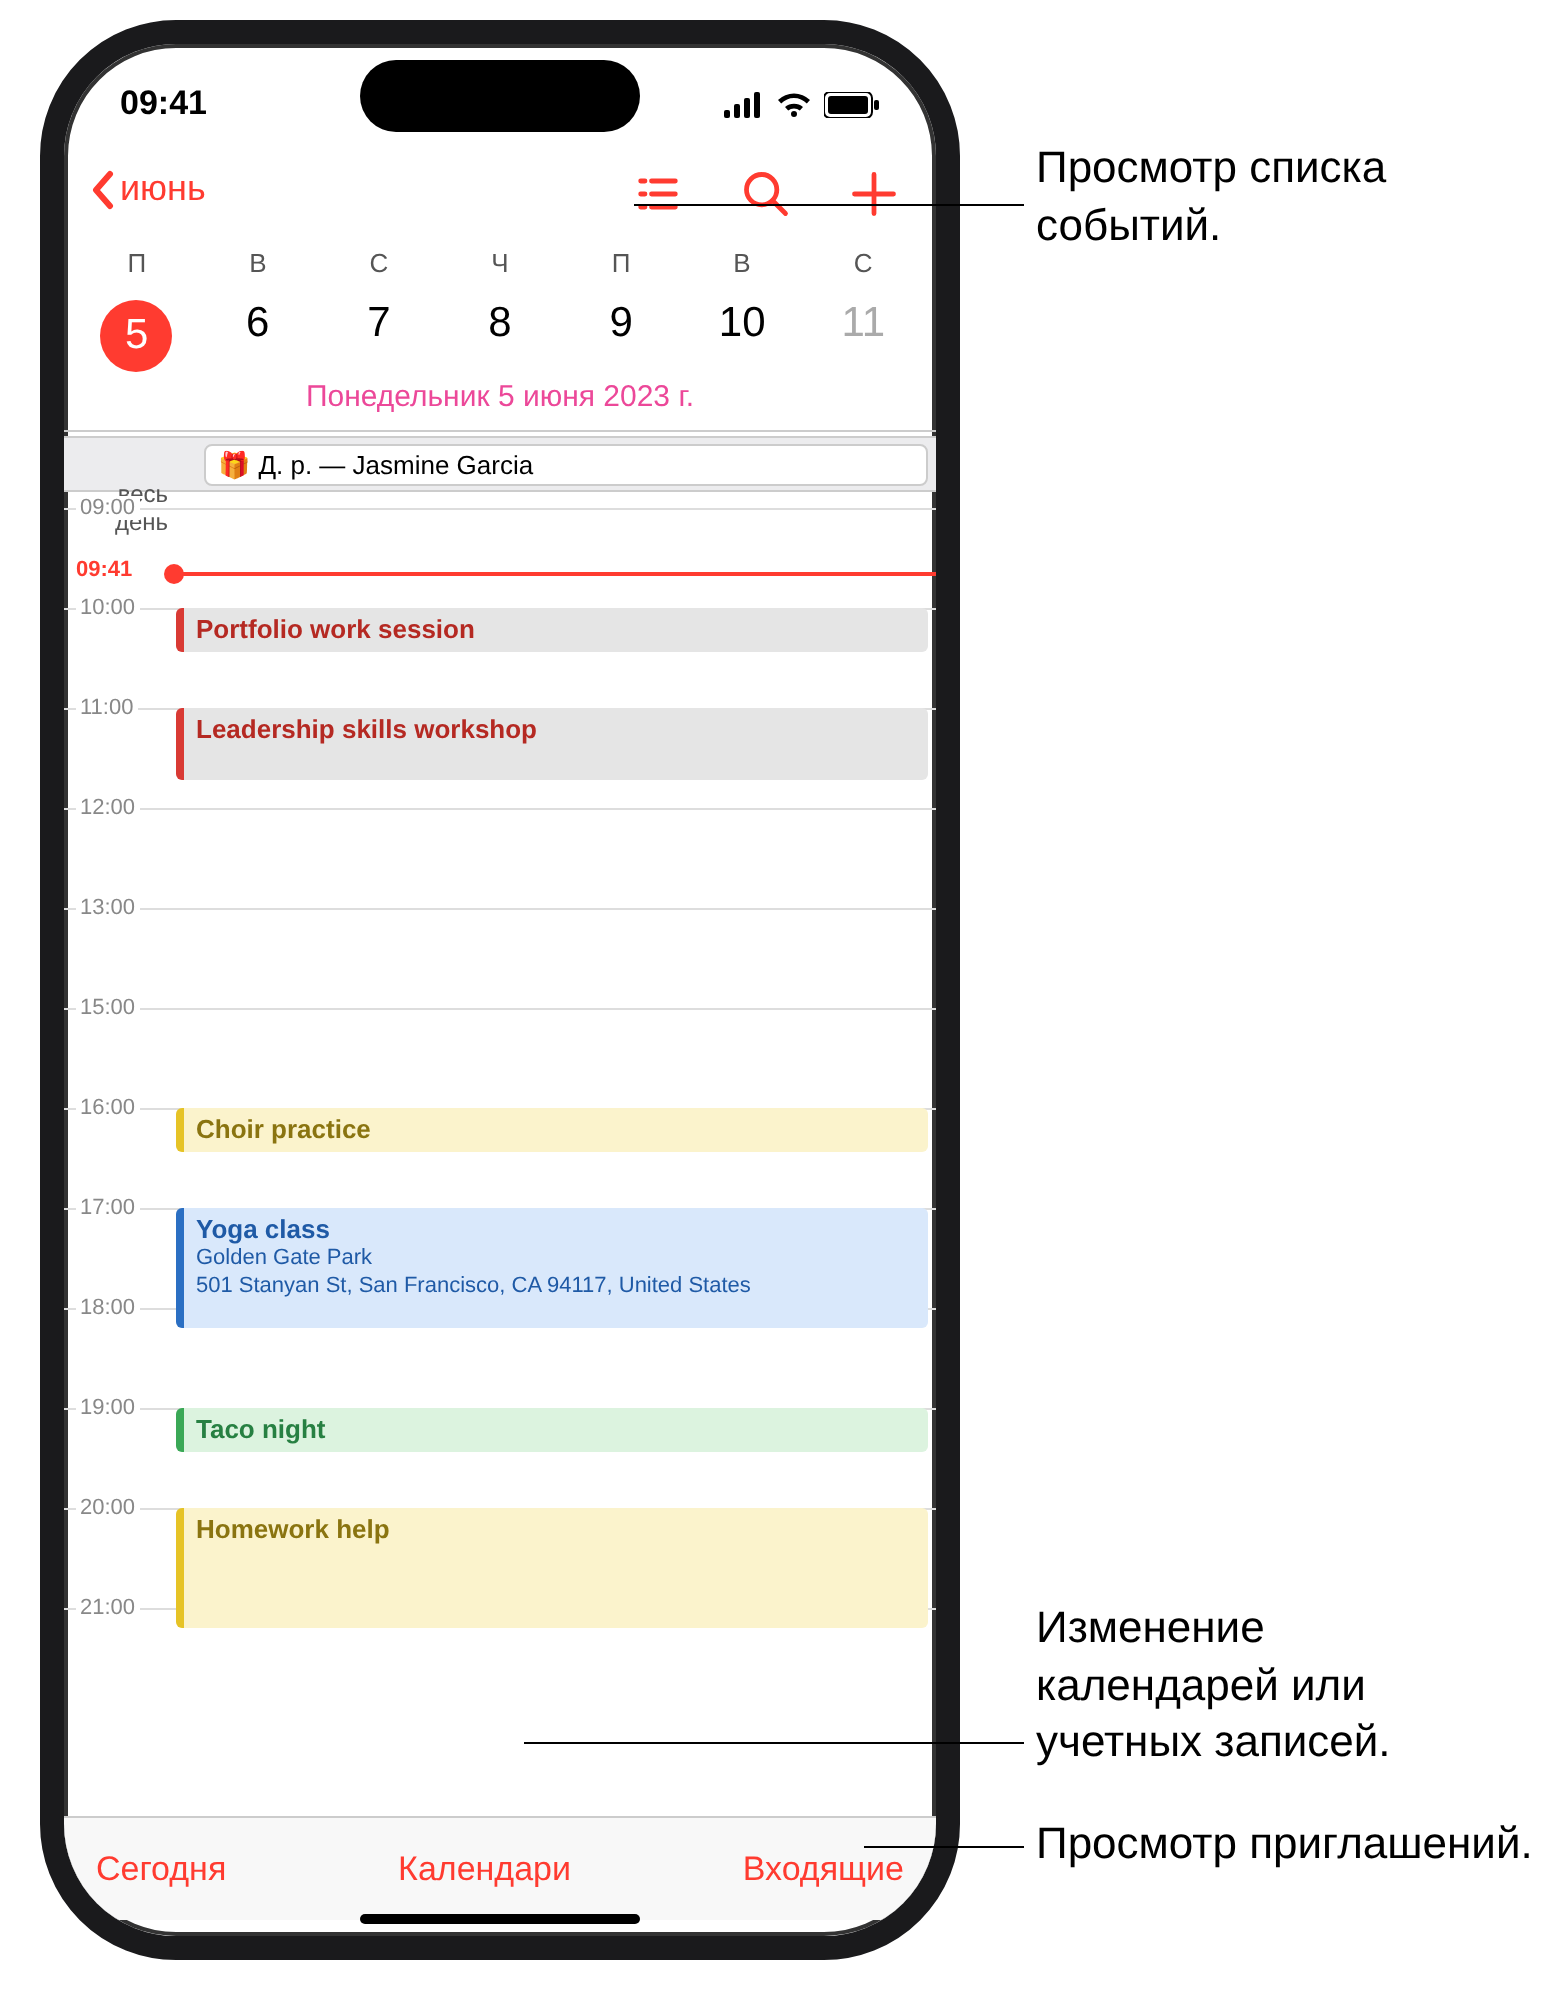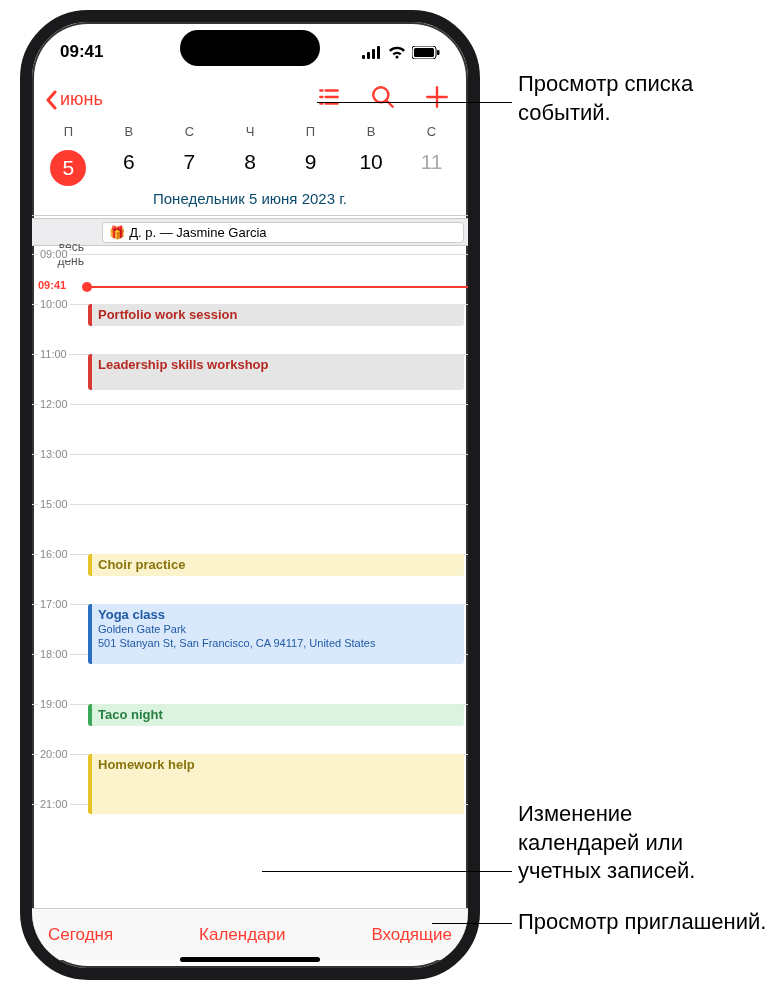--- a/index.html
+++ b/index.html
@@ -33,21 +33,21 @@
     top: 0; left: 0; right: 0; height: 48px;
     display: flex; align-items: center; justify-content: space-between;
     padding: 12px 28px 0;
     font-weight: 600; font-size: 17px;
     z-index: 40;
   }
   .status-right { display: flex; gap: 6px; align-items: center; }
   .nav-row {
     position: absolute;
     top: 62px; left: 0; right: 0;
-    display: flex; align-items: flex-end;
+    display: flex; align-items: flex-start;
     padding: 0 12px;
   }
   .back-btn { color: #ff3b30; display: flex; align-items: center; font-size: 18px; gap: 2px; }
   .nav-spacer { flex: 1; }
   .nav-icons { display: flex; gap: 28px; margin-right: 6px; color: #ff3b30; }
   .nav-icons svg { width: 26px; height: 26px; }
   .week-row {
     position: absolute; top: 102px; left: 0; right: 0;
     display: flex; justify-content: space-around;
     padding: 0 6px;
@@ -61,21 +61,21 @@
   }
   .date-cell { width: 44px; text-align: center; }
   .date-selected .circle {
     display: inline-flex; width: 36px; height: 36px;
     background: #ff3b30; color: #fff; border-radius: 50%;
     align-items: center; justify-content: center;
   }
   .date-dim { color: #aaa; }
   .full-date {
     position: absolute; top: 168px; left: 0; right: 0;
-    text-align: center; font-size: 15px; color: #0c4a6e;
+    text-align: center; font-size: 15px; color: #ec4899;
     border-bottom: 1px solid #ccc; padding-bottom: 8px;
   }
   .allday-row {
     position: absolute; top: 196px; left: 0; right: 0;
     display: flex; align-items: center;
     background: #ececee; border-top: 1px solid #ccc; border-bottom: 1px solid #ccc;
     height: 28px;
   }
   .allday-label { font-size: 12px; color: #555; width: 70px; text-align: right; padding-right: 18px; margin-top: 44px; }
   .allday-event {

